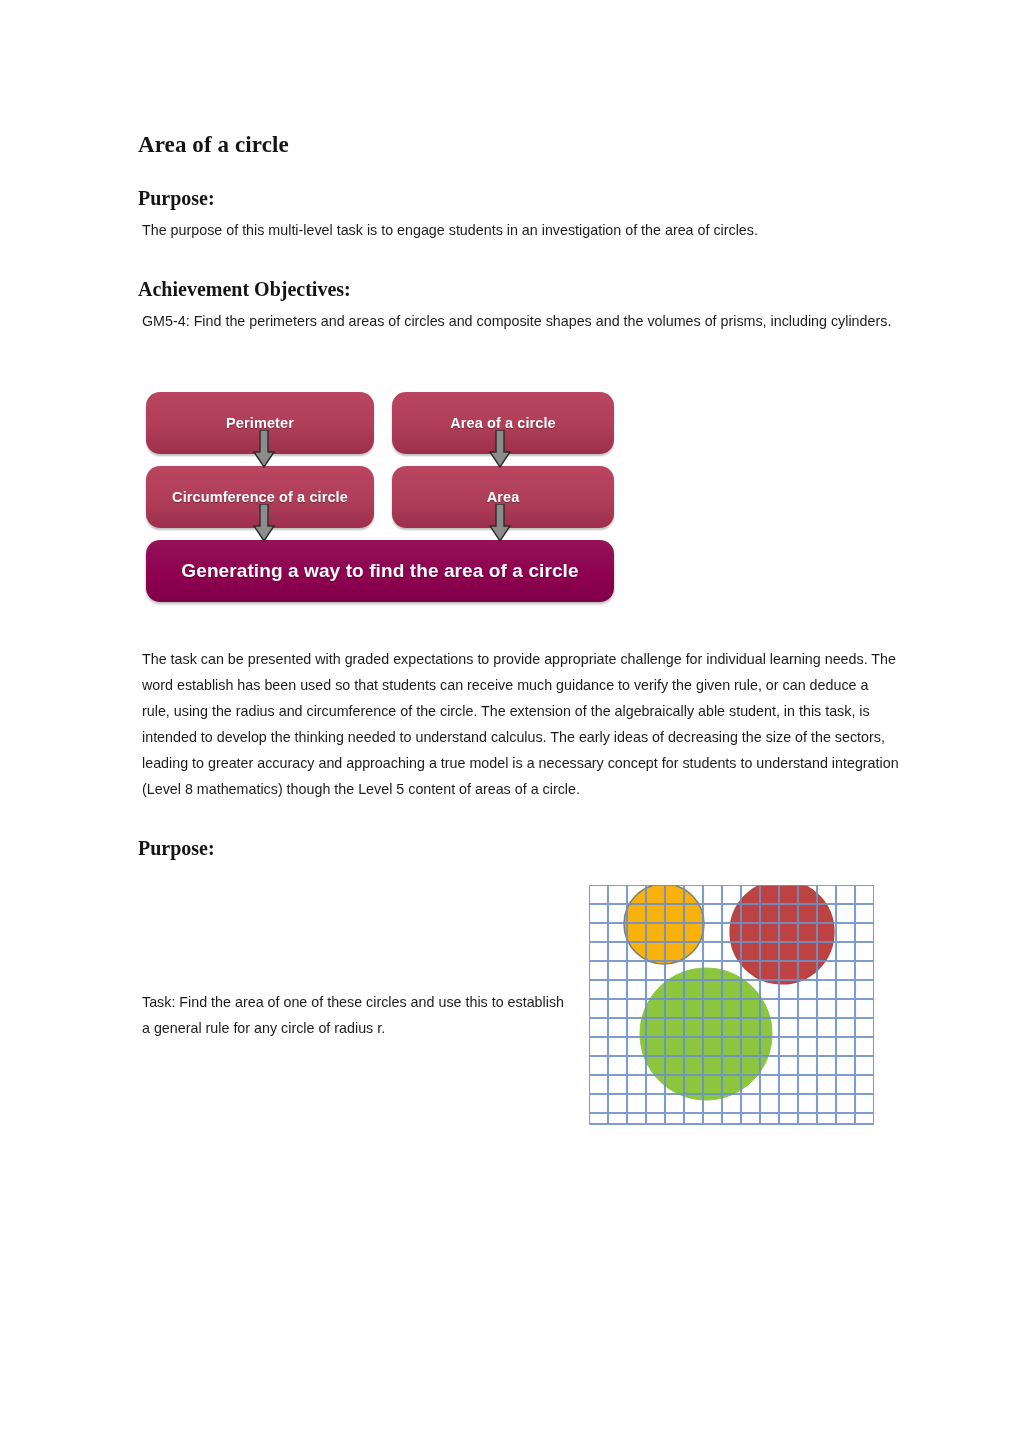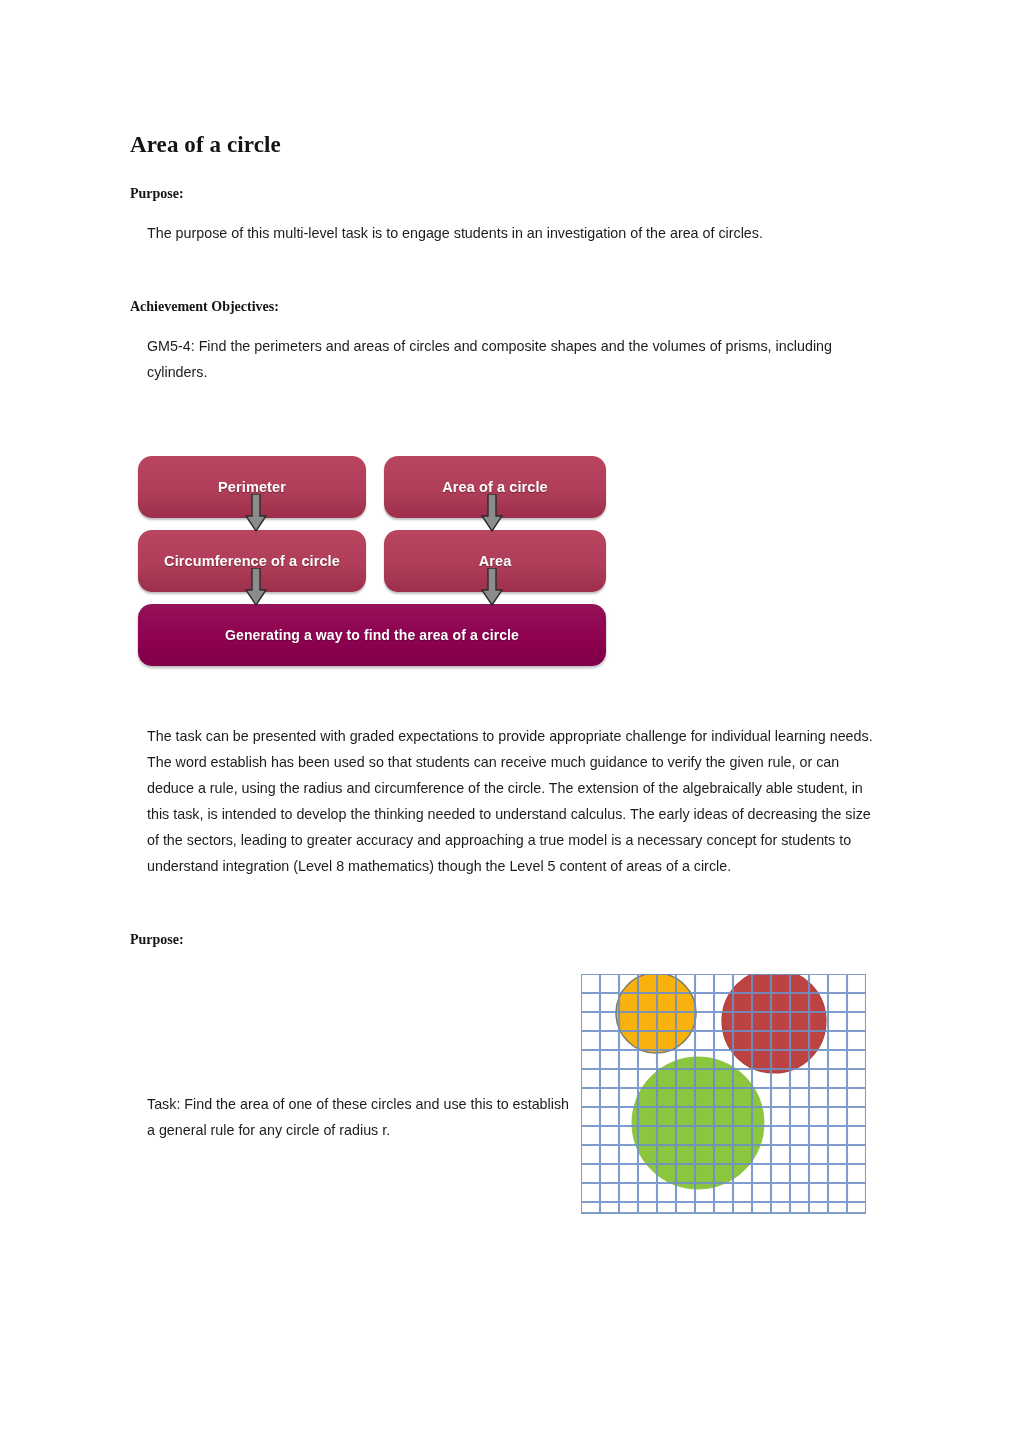--- a/index.html
+++ b/index.html
@@ -20,49 +20,49 @@
     position: absolute;
     left: 0; top: 0;
     width: 1020px;
     height: 1442px;
     box-sizing: border-box;
     padding: 0;
   }
 
   .content {
     position: absolute;
-    left: 130px;
+    left: 138px;
     top: 132px;
     width: 766px;
   }
 
   h1.doc-title {
     font-family: "Liberation Serif", serif;
     font-weight: bold;
     font-size: 23px;
     line-height: 1.15;
     margin: 0 0 28px 0;
     letter-spacing: 0.1px;
     color: #141414;
   }
 
   h2.section-heading {
     font-family: "Liberation Serif", serif;
     font-weight: bold;
-    font-size: 14px;
+    font-size: 20px;
     line-height: 1.2;
-    margin: 6px 0 7px 0;
+    margin: 0 0 7px 0;
     color: #141414;
   }
 
   p.body-text {
     font-family: "Liberation Sans", sans-serif;
     font-size: 14.3px;
     line-height: 26px;
-    margin: 17px;
+    margin: 4px;
     color: #1c1c1c;
   }
   .gap-md { height: 30px; }
   .gap-lg { height: 38px; }
 
   
   .diagram {
     position: relative;
     width: 480px;
     height: 216px;
@@ -82,21 +82,21 @@
     letter-spacing: 0.1px;
     text-shadow: 0 1px 1px rgba(0,0,0,0.35);
   }
   .dbox.level1, .dbox.level2 {
     background: linear-gradient(180deg, #b9455f 0%, #b03e58 55%, #9c2f4c 100%);
     box-shadow: 0 2px 2px rgba(0,0,0,0.25);
   }
   .dbox.final {
     background: linear-gradient(180deg, #951258 0%, #8d004f 60%, #7f0048 100%);
     box-shadow: 0 2px 3px rgba(0,0,0,0.28);
-    font-size: 14px;
+    font-size: 19px;
     align-items: center;
   }
 
   .box-perimeter      { left: 6px;   top: 4px;   width: 228px; height: 62px; }
   .box-area-circle    { left: 252px; top: 4px;   width: 222px; height: 62px; }
   .box-circumference  { left: 6px;   top: 78px;  width: 228px; height: 62px; align-items: center; }
   .box-area           { left: 252px; top: 78px;  width: 222px; height: 62px; }
   .box-generating     { left: 6px;   top: 152px; width: 468px; height: 62px; }
 
   .arrow {

